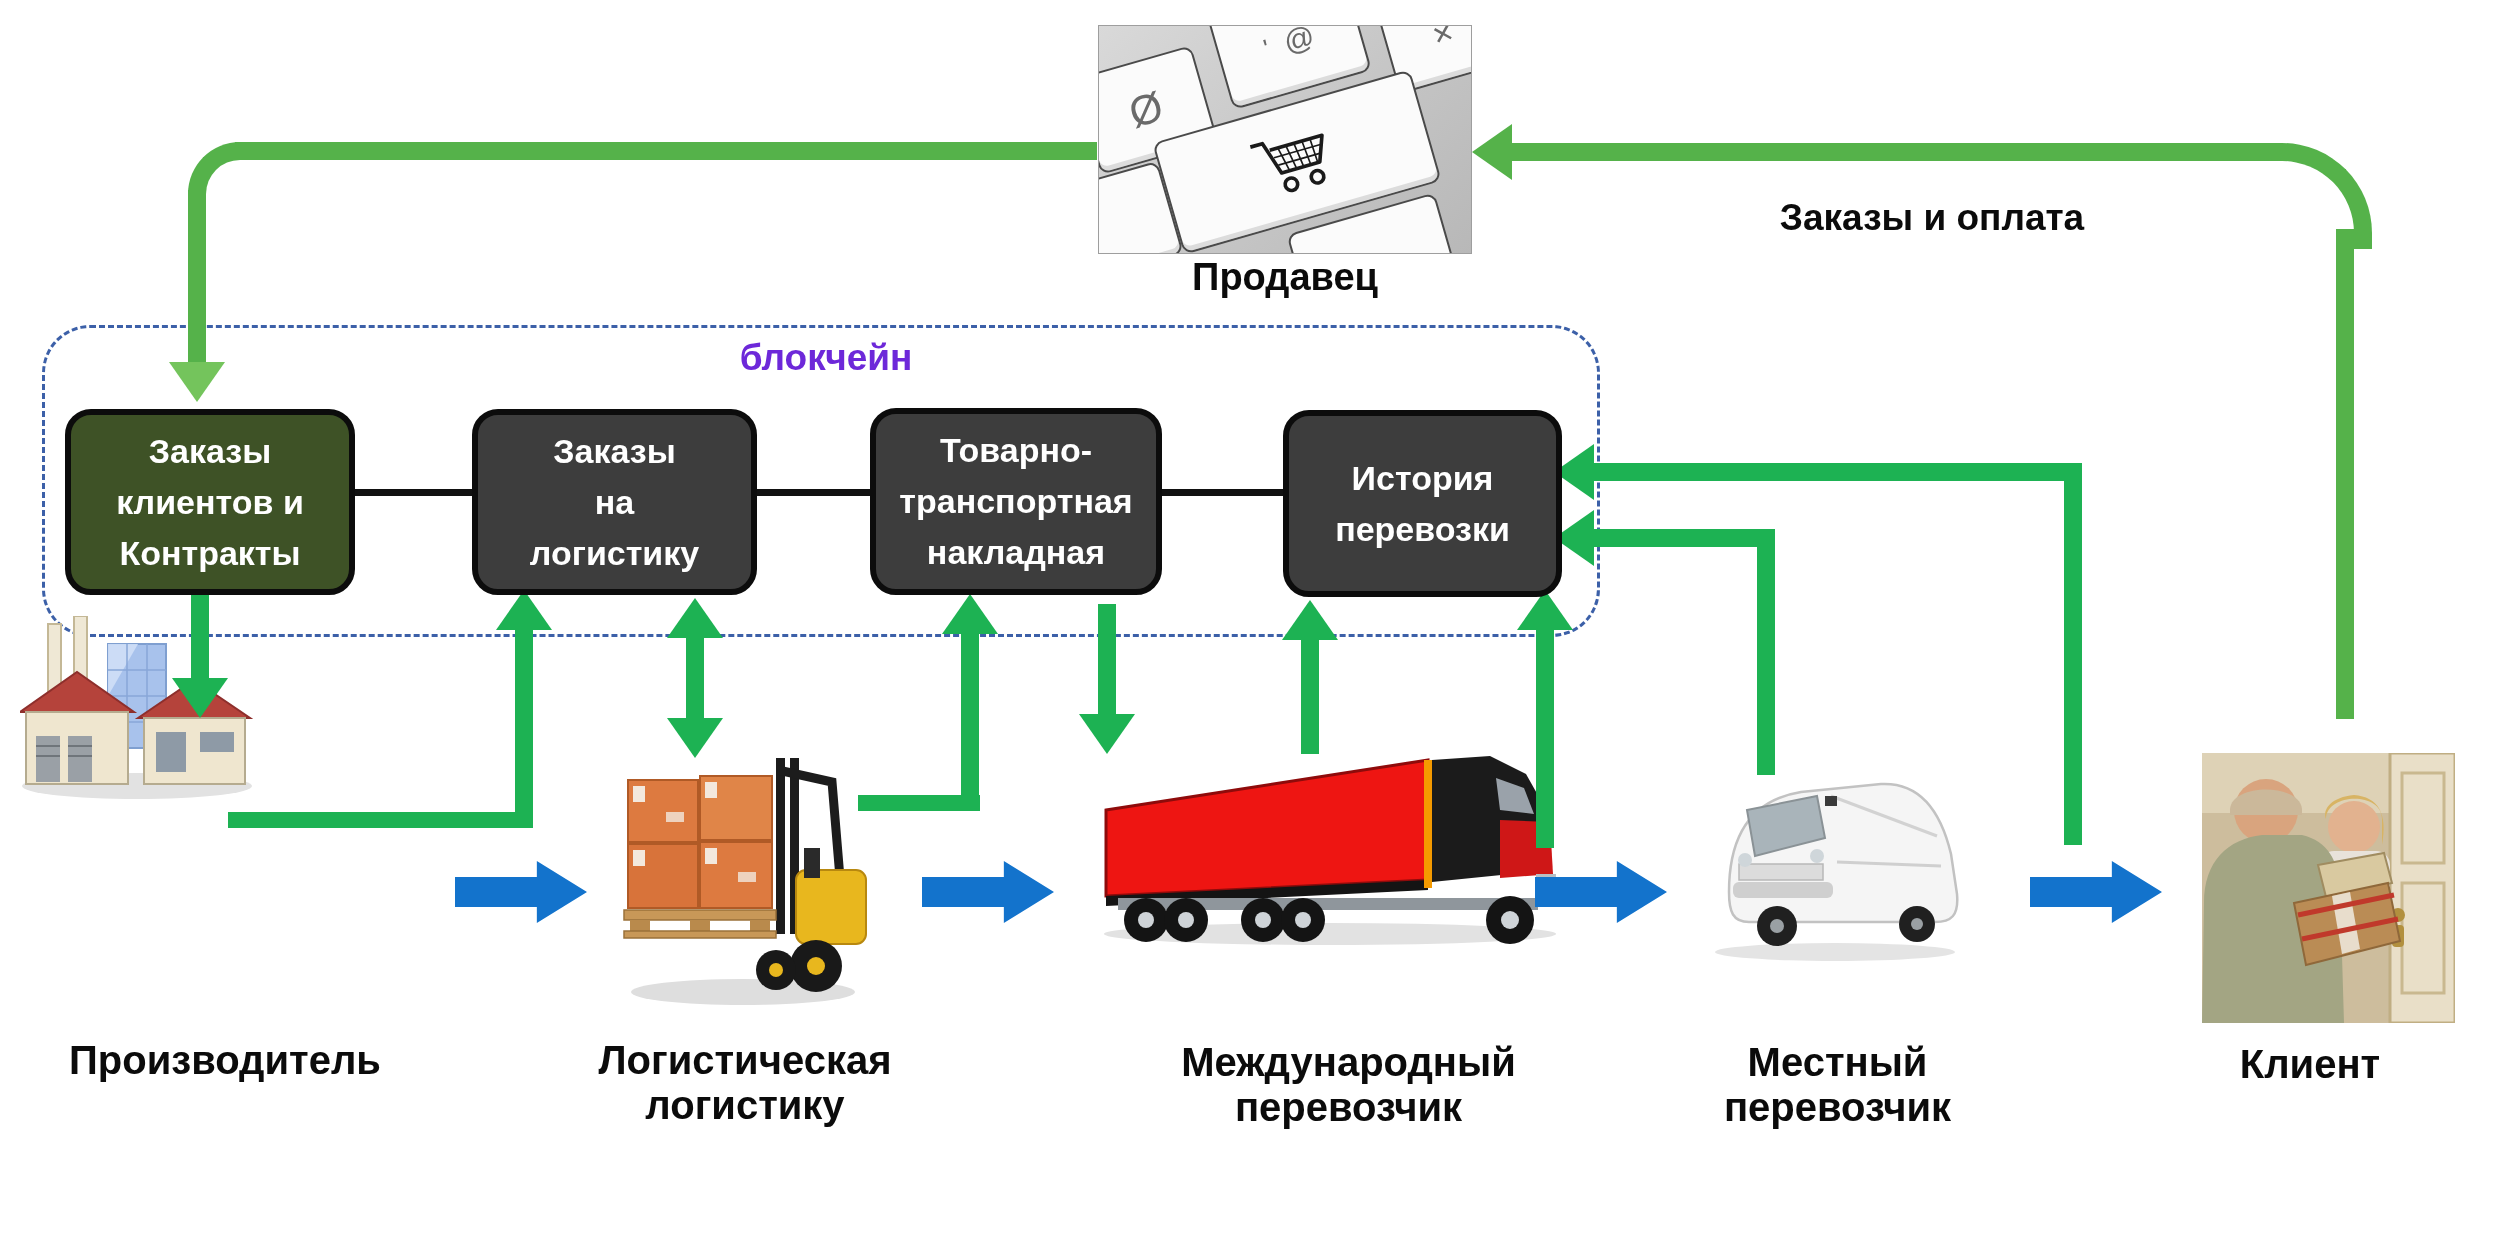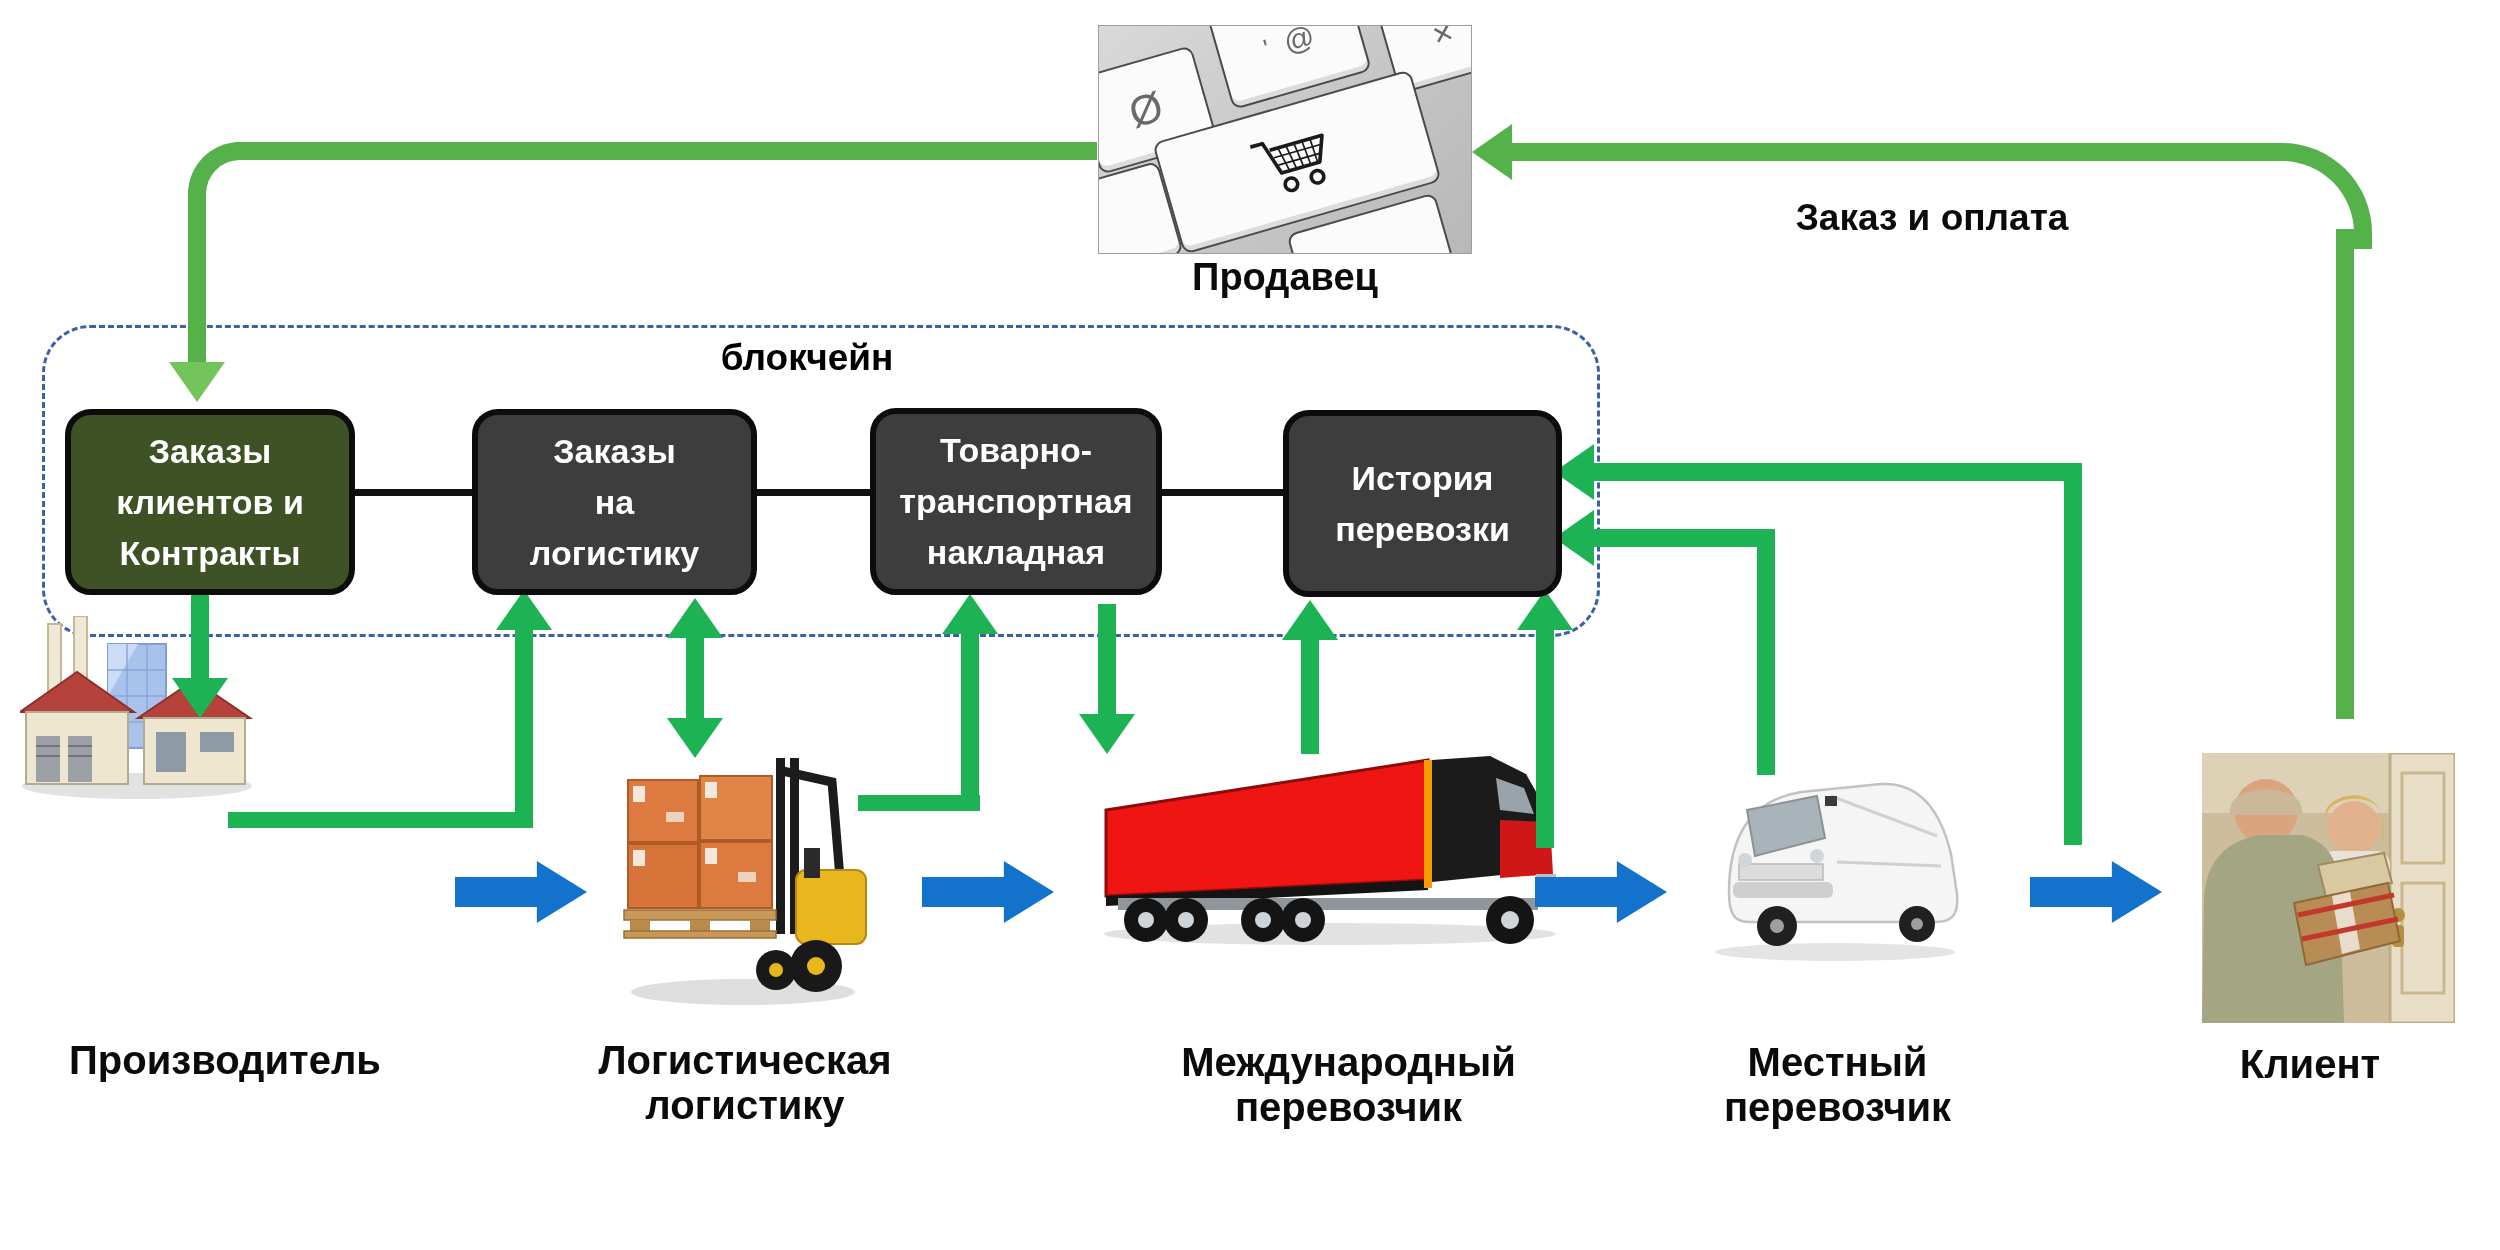--- a/index.html
+++ b/index.html
@@ -3,22 +3,22 @@
 <meta charset="utf-8">
 <style>
   html,body{margin:0;padding:0;background:#fff;}
   .canvas{position:relative;width:2500px;height:1250px;background:#fff;overflow:hidden;
           font-family:"Liberation Sans",sans-serif;}
   .lbl{position:absolute;font-weight:bold;color:#0b0b0b;text-align:center;white-space:pre-line;z-index:6;}
   .entity-lbl{font-size:40px;line-height:1.13;}
   
   .chain{position:absolute;left:42px;top:325px;width:1552px;height:306px;
          border:3px dashed var(--dash);border-radius:48px;z-index:1;background:transparent;}
-  .chain-lbl{position:absolute;left:31px;top:337px;width:1552px;text-align:center;
-             font-size:37px;font-weight:bold;color:#000000;z-index:2;}
+  .chain-lbl{position:absolute;left:50px;top:337px;width:1552px;text-align:center;
+             font-size:37px;font-weight:bold;color:#6d28d9;z-index:2;}
   .block{position:absolute;border:6px solid #0c0c0c;border-radius:26px;background:var(--box-dark);
          color:#fff;font-weight:bold;font-size:34px;line-height:1.5;display:flex;align-items:center;
          justify-content:center;text-align:center;white-space:pre-line;z-index:4;}
   .block.green{background:var(--box-green);}
   .conn{position:absolute;height:7px;background:#111;z-index:3;}
   
   .gl{position:absolute;background:var(--green);z-index:3;}
   .gl.path{background:var(--green-path);}
   .tri{position:absolute;width:0;height:0;z-index:3;}
   .tri.down{border-left:28px solid transparent;border-right:28px solid transparent;border-top:40px solid var(--green);}
@@ -66,21 +66,21 @@
         <path d="M31,16 L36,40 M39,16 L43,40 M47,16 L50,40 M55,16 L57,40 M63,16 L64,40" stroke="#1a1a1a" stroke-width="1.6"></path>
         <path d="M25,24 L72,24 M27,32 L69,32" stroke="#1a1a1a" stroke-width="1.6"></path>
         <circle cx="34" cy="53" r="6" fill="none" stroke="#1a1a1a" stroke-width="3.5"></circle>
         <circle cx="60" cy="53" r="6" fill="none" stroke="#1a1a1a" stroke-width="3.5"></circle>
       </svg>
     </div>
     <div class="key" style="left:196px;top:186px;width:150px;height:80px;"></div>
   </div>
   <div class="lbl" style="left:1100px;top:256px;width:370px;font-size:38px;">Продавец</div>
 
-  <div class="lbl" style="left:1752px;top:197px;width:360px;font-size:37px;">Заказ и оплата</div>
+  <div class="lbl" style="left:1752px;top:197px;width:360px;font-size:37px;">Заказы и оплата</div>
 
   <div class="chain"></div>
   <div class="chain-lbl">блокчейн</div>
 
   <div class="block green" style="left:65px;top:409px;width:278px;height:174px;">Заказы
 клиентов и
 Контракты</div>
   <div class="block" style="left:472px;top:409px;width:273px;height:174px;">Заказы
 на
 логистику</div>

